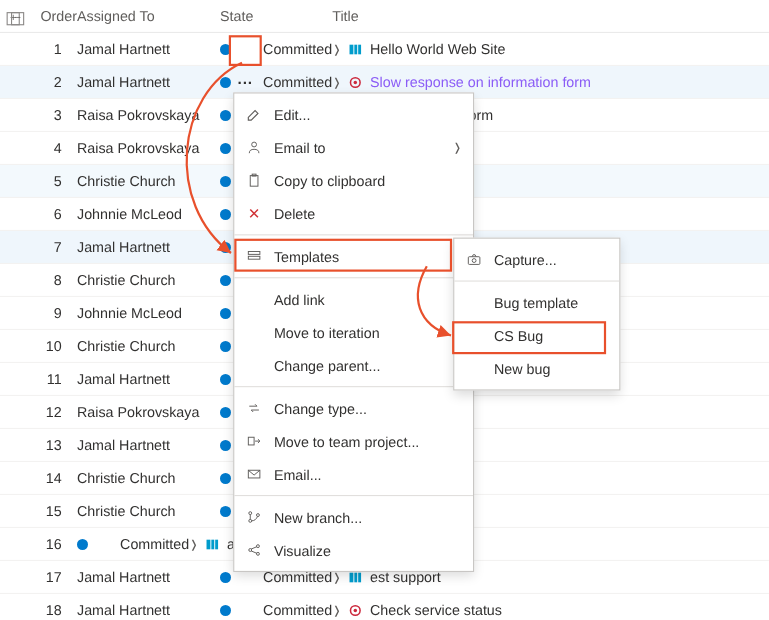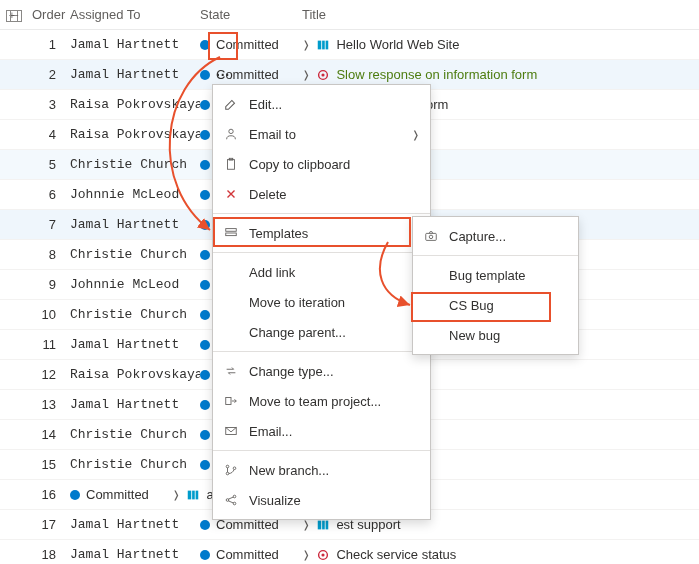--- a/index.html
+++ b/index.html
@@ -14,50 +14,50 @@
   }
   .headers {
     display: flex;
     align-items: center;
     height: 30px;
     border-bottom: 1px solid #eaeaea;
     color: #605e5c;
   }
   .h-expand { width: 10px; padding-left: 6px; }
   .h-collapse { width: 20px; }
-  .h-order { width: 40px; text-align: left; padding-left:2px; }
+  .h-order { width: 40px; text-align: right; padding-left:2px; }
   .h-assigned { width: 130px; }
   .h-state { width: 102px; }
   .h-title { flex: 1; }
   .rows { }
   .row {
     display: flex;
     align-items: center;
     height: 30px;
     border-bottom: 1px solid #f3f2f1;
     position: relative;
   }
   .row.selected { background: #eff6fc; }
   .row.hover { background: #f3f9fd; }
   .c-expand { width: 10px; }
   .c-collapse { width: 20px; }
   .c-order { width: 40px; text-align: right; padding-right: 14px; }
-  .c-assigned { width: 130px; white-space: nowrap; overflow: hidden; font-family: Liberation Mono, monospace; }
-  .c-state { width: 102px; display:flex; align-items:center; gap:6px; }
+  .c-assigned { width: 130px; white-space: nowrap; overflow: hidden; }
+  .c-state { width: 102px; display:flex; align-items:center; gap:6px;justify-content:space-between; }
   .state-dot {
     width: 10px; height: 10px; border-radius: 50%;
     background: #007acc;
   }
   .c-title { flex:1; display:flex; align-items:center; gap:6px; white-space:nowrap; overflow:hidden; }
   .chev {
     font-size: 10px; color: #605e5c;
   }
   .wi-icon { width:14px; height:14px; display:flex; align-items:center; justify-content:center; }
   .title-text { }
-  .title-link { color: #4d7c0f; text-decoration: none; }
+  .title-link { color: #8b5cf6; text-decoration: none; }
   .expand-box, .collapse-box {
     width: 12px; height:12px; border:1px solid #8a8886; display:inline-flex; align-items:center; justify-content:center;
     font-size:10px; line-height:1; color:#605e5c;
   }
   .more-btn {
     position:absolute;
     left: 211px;
     top: 3px;
     width: 24px; height: 24px;
     display:flex; align-items:center; justify-content:center;
@@ -71,21 +71,21 @@
 
   .menu {
     position:absolute;
     background:#fff;
     border:1px solid #c8c6c4;
     box-shadow: 0 4px 10px rgba(0,0,0,0.15);
     padding: 4px 0;
     font-size:13px;
   }
   .menu1 { left:212px; top:84px; width:219px; }
-  .menu2 { left:412px; top:216px; width:167px; }
+  .menu2 { left:412px; top:216px; width:152px; }
   .menu-item {
     display:flex; align-items:center;
     height:30px;
     padding: 0 10px;
     gap:10px;
     cursor:pointer;
   }
   .menu-item .mi-label { flex:1; }
   .menu-item .mi-chev { color:#605e5c; font-size:10px; }
   .menu-sep { height:1px; background:#e1dfdd; margin:4px 0; }

